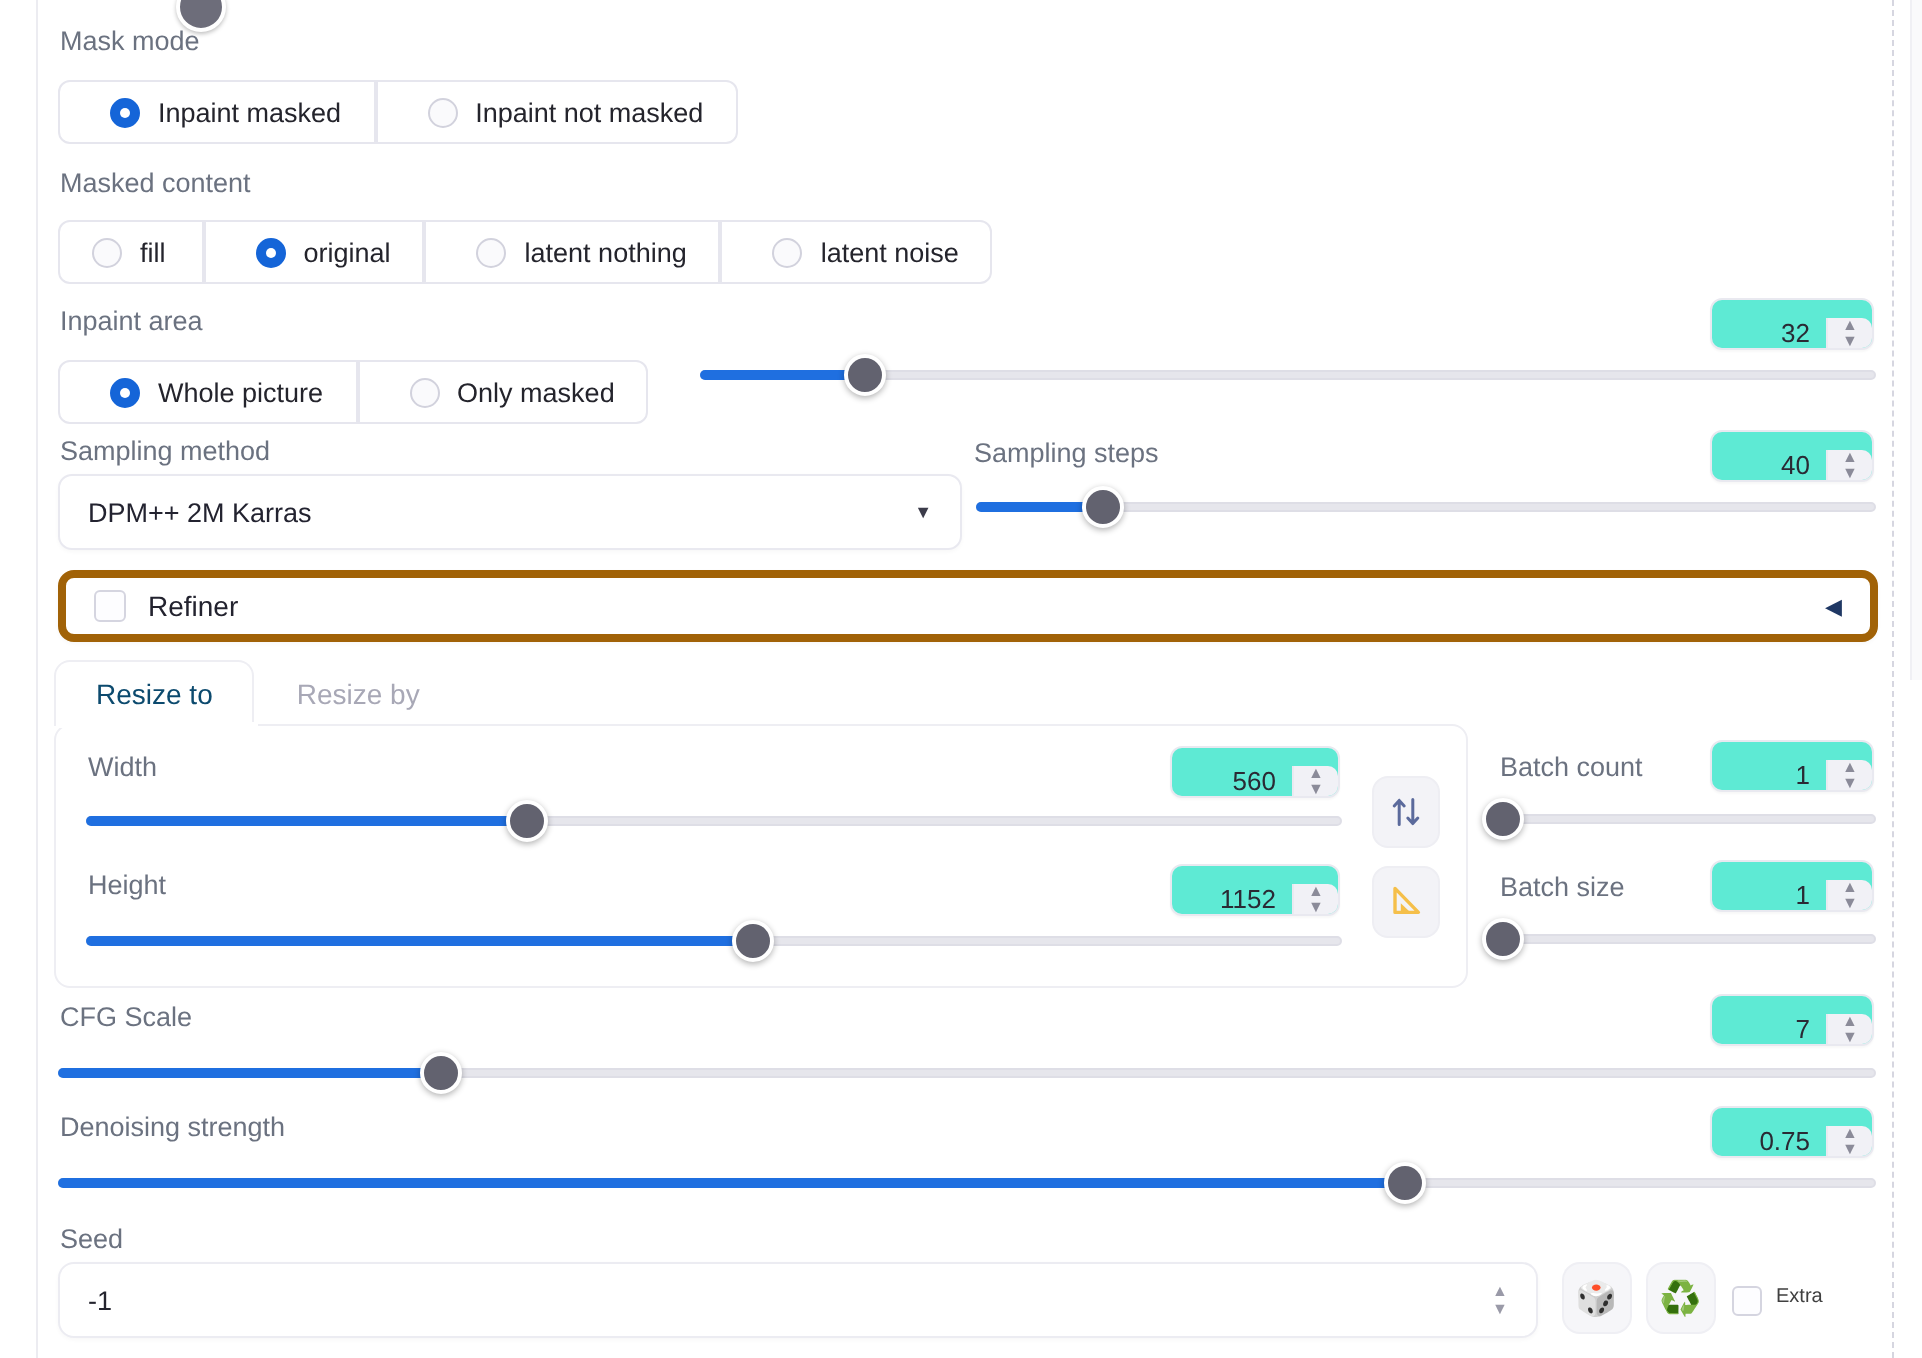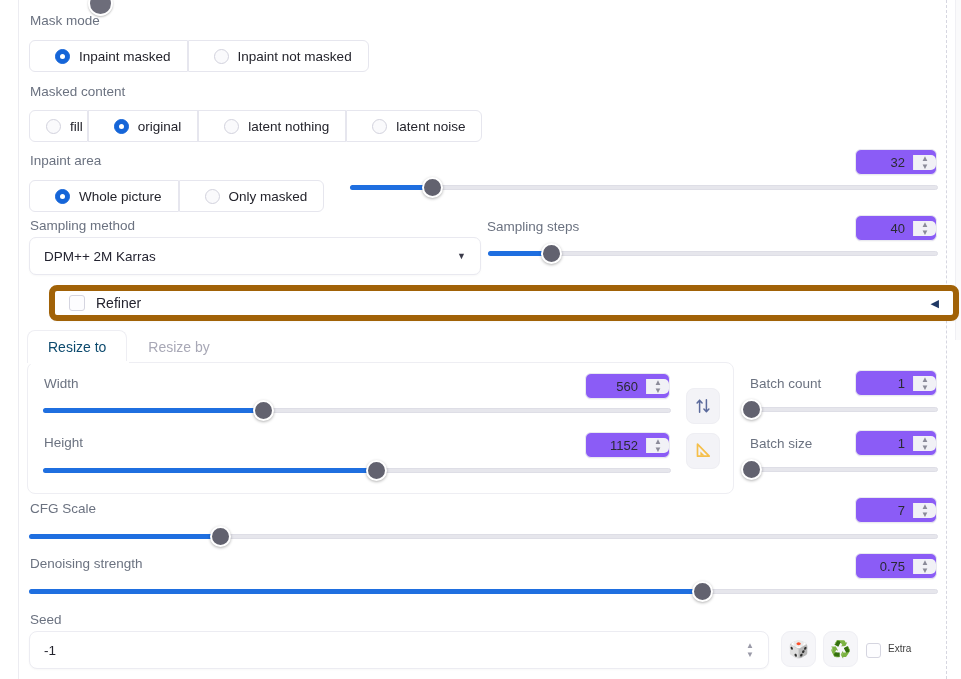--- a/index.html
+++ b/index.html
@@ -59,21 +59,21 @@
   .track{position:absolute;left:0;top:7px;height:5px;width:100%;
     background:#e6e6ec;border-radius:3px;border:1px solid #dedee6;box-sizing:border-box;}
   .fill{position:absolute;left:0;top:7px;height:5px;background:#1f6fe0;border-radius:3px;}
   .knob{position:absolute;top:-1px;width:21px;height:21px;border-radius:50%;
     background:#62626f;border:2px solid #fff;box-shadow:0 1px 3px rgba(0,0,0,.30);
     box-sizing:border-box;margin-left:-10px;}
 
   
   .numbox{
     position:absolute;height:26px;border:1px solid #e9e9f0;border-radius:6px;
-    background:#8b5cf6;box-sizing:border-box;display:flex;align-items:center;
+    background:#5eead4;box-sizing:border-box;display:flex;align-items:flex-end;
     box-shadow:0 1px 1px rgba(0,0,0,.03);
     padding-left:12px;
   }
   .numbox .val{
     flex:1;display:flex;align-items:center;justify-content:flex-end;
     padding-right:8px;font-size:13px;color:#2a2a34;
   }
   .numbox .spin{
     width:22px;background:#f1f1f6;border-left:1px solid #eaeaf1;border-radius:0 5px 5px 0;
     display:flex;flex-direction:column;align-items:center;justify-content:center;gap:1px;
@@ -86,24 +86,23 @@
   .dropdown{
     position:absolute;border:1px solid #e9e9f0;border-radius:7px;background:#fff;
     box-sizing:border-box;display:flex;align-items:center;padding:0 14px;
     font-size:13.5px;color:#232330;box-shadow:0 1px 2px rgba(0,0,0,.03);
   }
   .dropdown .caret{margin-left:auto;color:#3b3b4a;font-size:9px;}
   .caret:before{content:"\25BC";}
 
   
   .refiner{
-    position:absolute;border:6px solid #a16207;border-radius:8px;background:#fff;
+    position:absolute;border:4px solid #a16207;border-radius:8px;background:#fff;
     box-sizing:border-box;display:flex;align-items:center;padding:0 14px;
     box-shadow:0 1px 2px rgba(0,0,0,.03);
-    margin-left:20px;
   }
   .cbx{width:16px;height:16px;border:1px solid #d5d5e0;border-radius:3px;background:#fdfdff;
     box-sizing:border-box;flex:none;}
   .refiner .rtxt{margin-left:11px;font-size:14px;color:#23232f;}
   .refiner .arrow{margin-left:auto;color:#1f3864;font-size:11px;}
   .arrow:before{content:"\25C0";}
 
   
   .rpanel{position:absolute;border:1px solid #eeeef3;border-radius:8px;background:#fff;box-sizing:border-box;}
   .tabbar{position:absolute;display:flex;}
@@ -161,21 +160,21 @@
       <span>Inpaint masked</span>
     </div>
     <div class="radio-item">
       <span class="rb"></span>
       <span>Inpaint not masked</span>
     </div>
   </div>
 
   <div class="lbl abslbl" style="left:30px;top:84px;">Masked content</div>
   <div class="radio-row" style="left:29px;top:110px;">
-    <div class="radio-item" style="padding:0 4px 0 16px;">
+    <div class="radio-item" style="padding:0 18px 0 16px;">
       <span class="rb"></span>
       <span>fill</span>
     </div>
     <div class="radio-item">
       <span class="rb on"></span>
       <span>original</span>
     </div>
     <div class="radio-item">
       <span class="rb"></span>
       <span>latent nothing</span>

